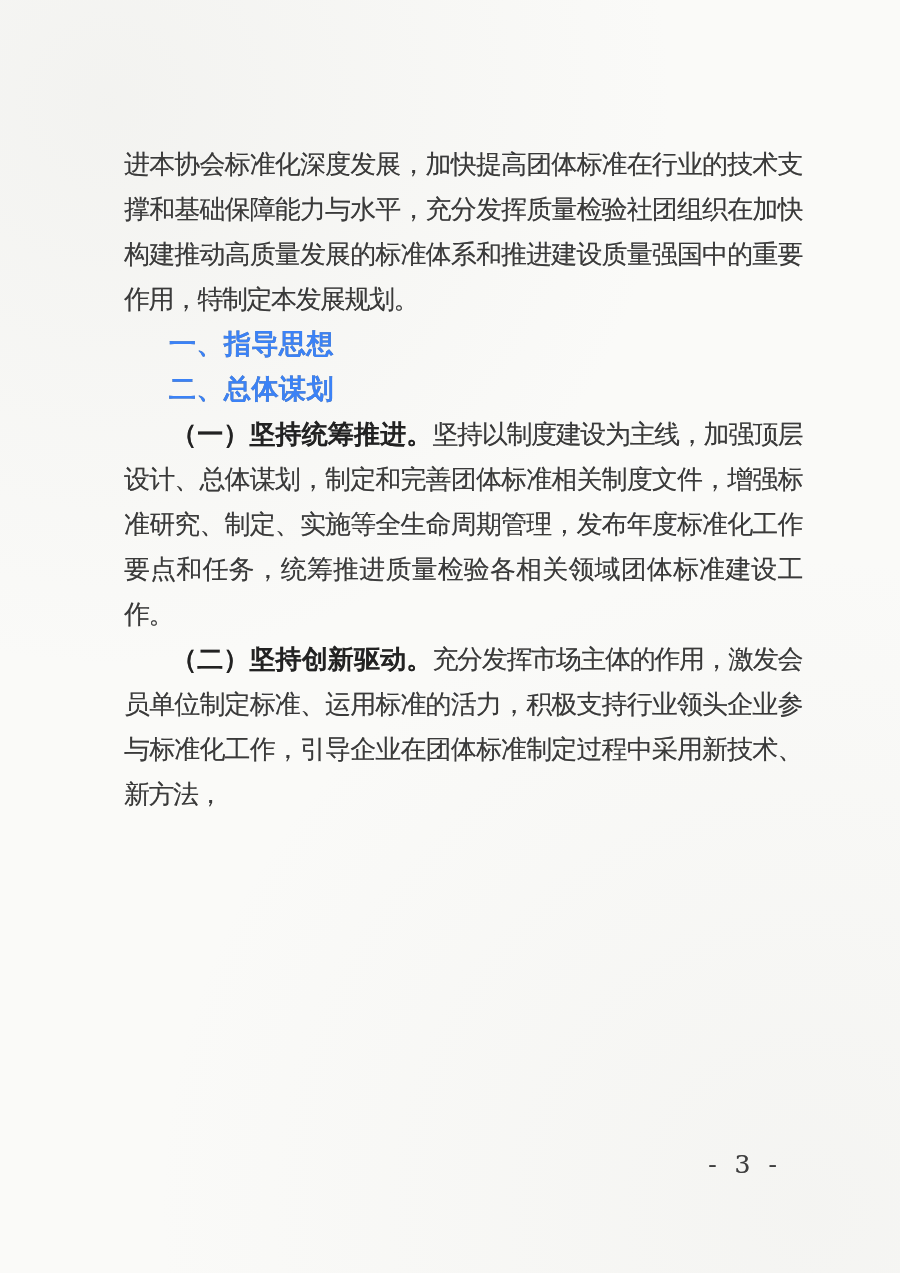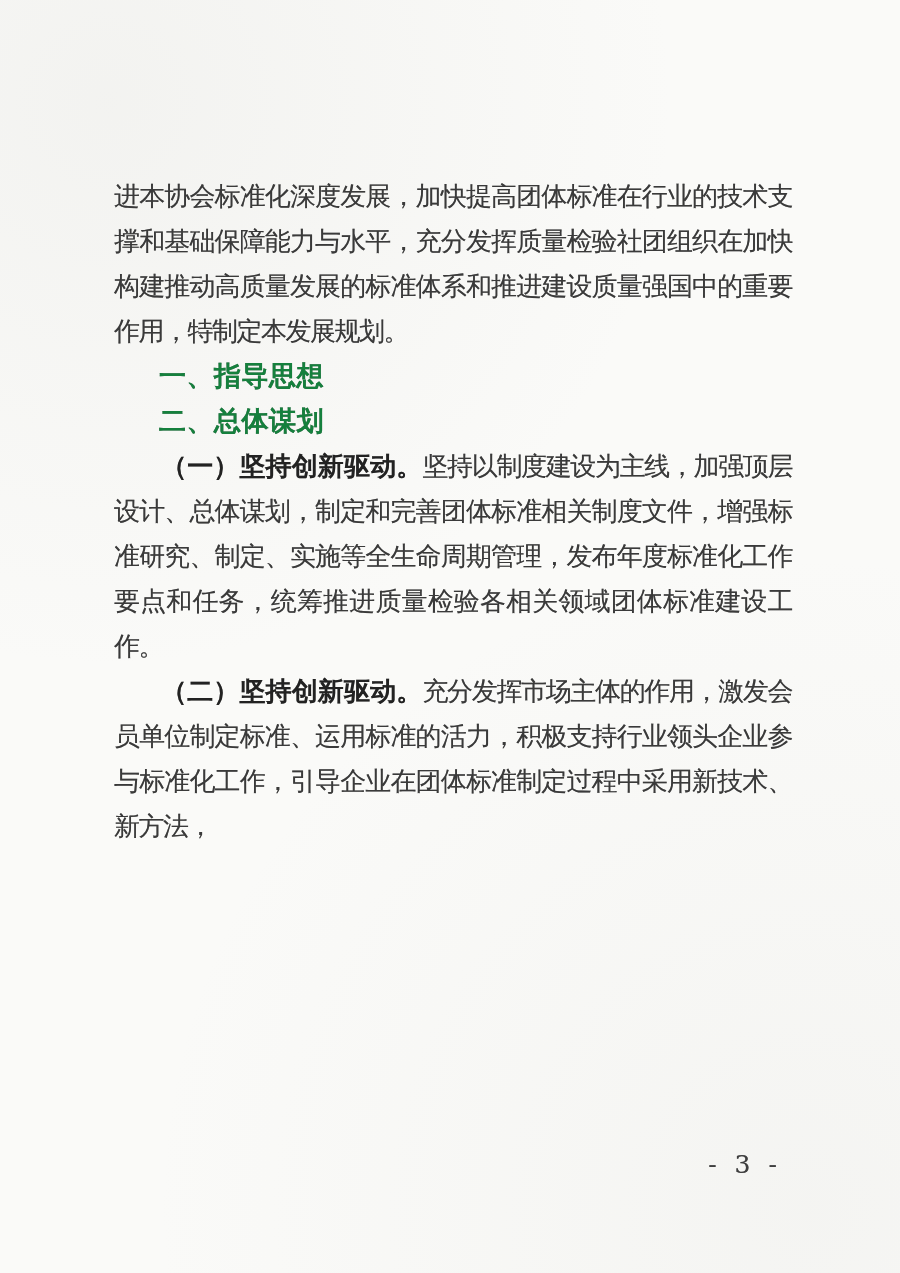--- a/index.html
+++ b/index.html
@@ -18,46 +18,45 @@
   .paper {
     position: absolute;
     inset: 0;
     background:
       radial-gradient(circle at 12% 8%, rgba(210,210,205,0.18), rgba(0,0,0,0) 40%),
       radial-gradient(circle at 90% 95%, rgba(210,210,205,0.14), rgba(0,0,0,0) 45%),
       #fafaf8;
   }
   .content {
     position: absolute;
-    left: 114px;
+    left: 124px;
     top: 142px;
     width: 678px;
     color: #3a3a3a;
-    margin-top: 32px;
   }
   .par {
     margin: 0;
     font-size: 26px;
     line-height: 45px;
     letter-spacing: -1.5px;
     text-align: justify;
     text-justify: inter-character;
     text-shadow: 0 0 0.6px rgba(70,70,70,0.55);
     font-family: "Liberation Serif", "DejaVu Serif", serif;
   }
   .par.indent {
     text-indent: 47px;
   }
   .heading {
     margin: 0;
     font-size: 27px;
     line-height: 45px;
     font-weight: 700;
     letter-spacing: 0.5px;
-    color: #15803d;
+    color: #3b82f6;
     text-indent: 45px;
     font-family: "Liberation Sans", "DejaVu Sans", sans-serif;
     text-shadow: 0 0 0.5px rgba(30,30,30,0.6);
   }
   .lead {
     font-weight: 700;
     color: #222222;
     letter-spacing: 0;
     font-family: "Liberation Serif", "DejaVu Serif", serif;
   }
@@ -82,19 +81,19 @@
 
 <div class="content">
 
   <p class="par">进本协会标准化深度发展，加快提高团体标准在行业的技术支撑和基础保障能力与水平，充分发挥质量检验社团组织在加快构建推动高质量发展的标准体系和推进建设质量强国中的重要作用，特制定本发展规划。</p>
 
   <h2 class="heading">一、指导思想</h2>
 
 
   <h2 class="heading">二、总体谋划</h2>
 
-  <p class="par indent"><span class="lead">（一）坚持创新驱动。</span><span>坚持以制度建设为主线，加强顶层设计、总体谋划，制定和完善团体标准相关制度文件，增强标准研究、制定、实施等全生命周期管理，发布年度标准化工作要点和任务，统筹推进质量检验各相关领域团体标准建设工作。</span></p>
+  <p class="par indent"><span class="lead">（一）坚持统筹推进。</span><span>坚持以制度建设为主线，加强顶层设计、总体谋划，制定和完善团体标准相关制度文件，增强标准研究、制定、实施等全生命周期管理，发布年度标准化工作要点和任务，统筹推进质量检验各相关领域团体标准建设工作。</span></p>
 
   <p class="par indent"><span class="lead">（二）坚持创新驱动。</span><span>充分发挥市场主体的作用，激发会员单位制定标准、运用标准的活力，积极支持行业领头企业参与标准化工作，引导企业在团体标准制定过程中采用新技术、新方法，</span></p>
 
 </div>
 
 <div class="page-number">- 3 -</div>
 
 </body></html>

